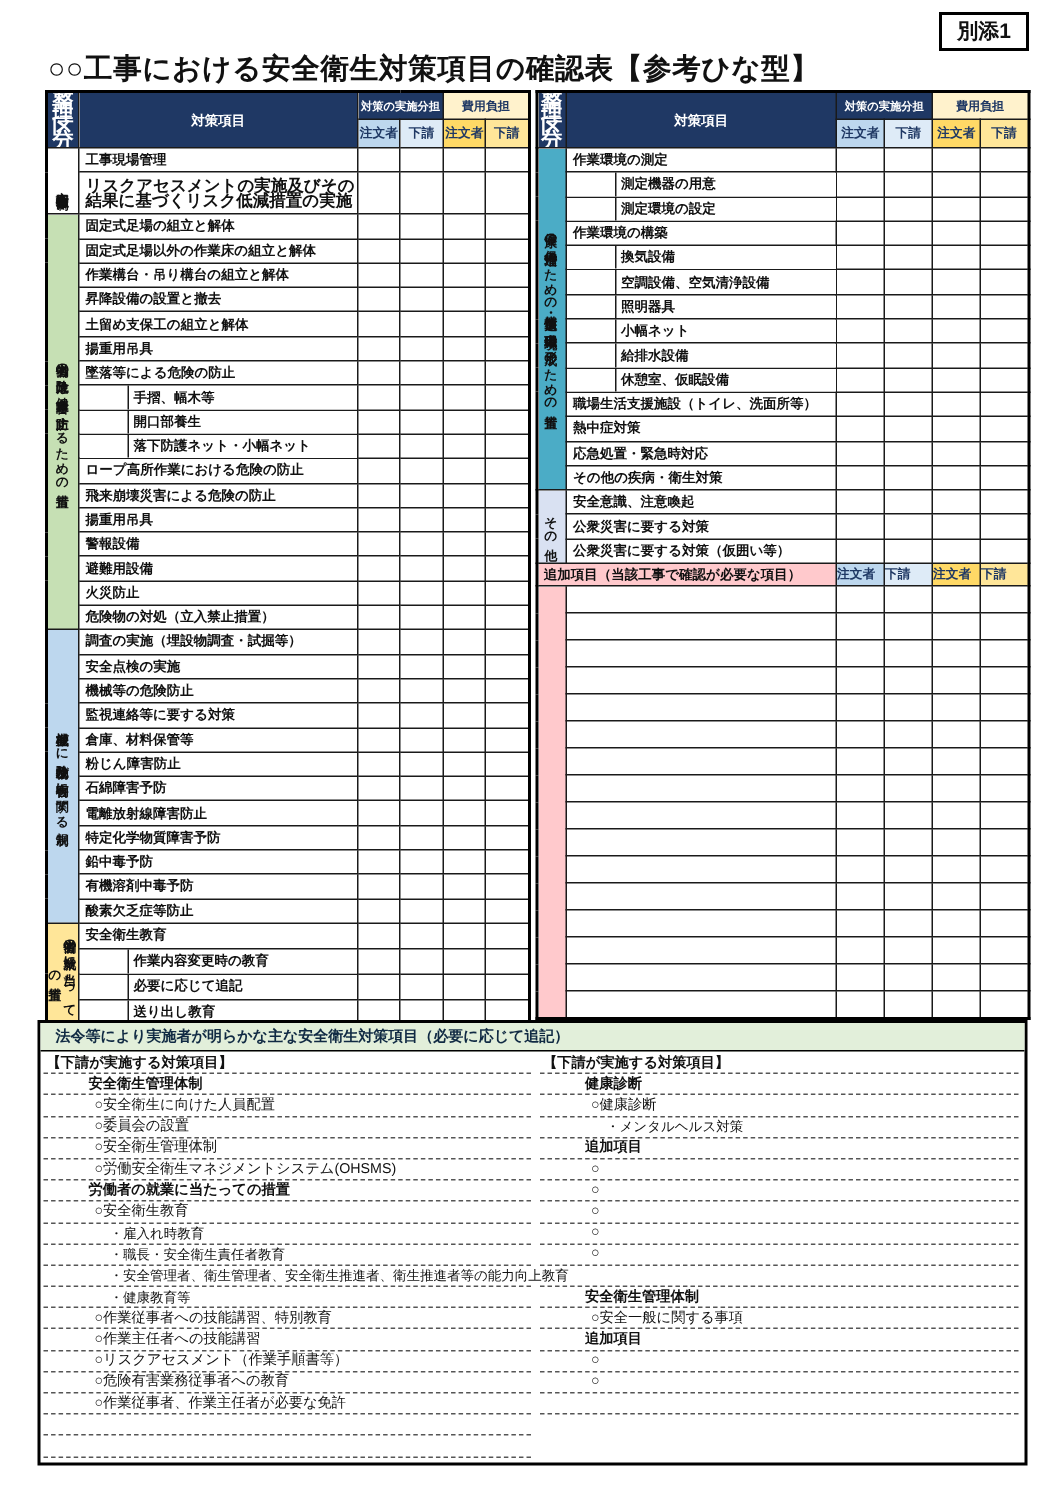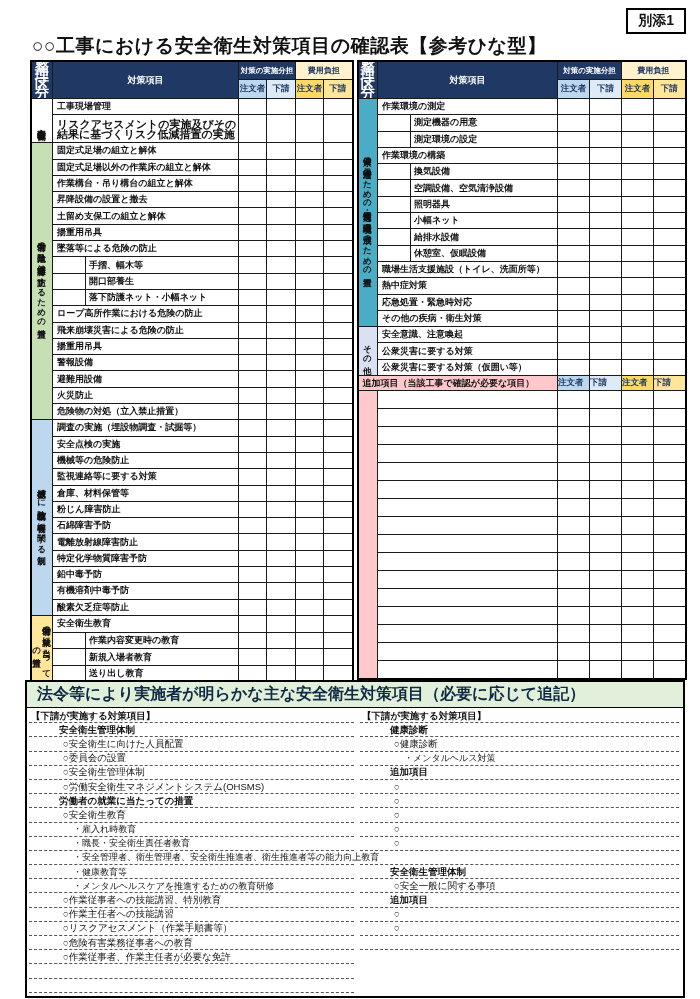--- a/index.html
+++ b/index.html
@@ -46,21 +46,21 @@
   td.addlabel{
     background:var(--pink);font-size:9px;font-weight:bold;text-align:left;
     padding-left:4px;white-space:nowrap;
   }
   td.pinkcell{background:var(--pink);}
   .bottom{
     position:absolute;top:680px;left:25px;width:656px;border:2px solid #000;background:#fff;
   }
   .bottom-title{
     background:var(--sectionGreen);border-bottom:1.5px solid #000;
-    font-size:16px;font-weight:bold;color:#102a43;padding:2px 0 2px 10px;white-space:nowrap;
+    font-size:10px;font-weight:bold;color:#102a43;padding:2px 0 2px 10px;white-space:nowrap;
   }
   .bottom-cols{display:flex;padding:1px 4px 3px 2px;}
   .bcol{width:50%;}
   .bcol.left{padding-right:6px;}
   .b-row{
     height:13.2px;border-bottom:1px dashed #555;display:flex;align-items:center;
     font-size:9.5px;white-space:nowrap;overflow:visible;line-height:12px;
   }
   .b-row.h{font-weight:bold;padding-left:2px;}
   .b-row.s{font-weight:bold;padding-left:30px;}
@@ -327,21 +327,21 @@
           <td class="chk"></td>
         </tr>
         <tr style="height: 16.3px;">
           <td class="item ind">作業内容変更時の教育</td>
           <td class="chk"></td>
           <td class="chk"></td>
           <td class="chk"></td>
           <td class="chk"></td>
         </tr>
         <tr style="height: 16.3px;">
-          <td class="item ind">新規入場者教育</td>
+          <td class="item ind">必要に応じて追記</td>
           <td class="chk"></td>
           <td class="chk"></td>
           <td class="chk"></td>
           <td class="chk"></td>
         </tr>
         <tr style="height: 16.3px;">
           <td class="item ind">送り出し教育</td>
           <td class="chk"></td>
           <td class="chk"></td>
           <td class="chk"></td>
@@ -627,21 +627,20 @@
         <div class="b-row i">○安全衛生に向けた人員配置</div>
         <div class="b-row i">○委員会の設置</div>
         <div class="b-row i">○安全衛生管理体制</div>
         <div class="b-row i">○労働安全衛生マネジメントシステム(OHSMS)</div>
         <div class="b-row s">労働者の就業に当たっての措置</div>
         <div class="b-row i">○安全衛生教育</div>
         <div class="b-row i2">・雇入れ時教育</div>
         <div class="b-row i2">・職長・安全衛生責任者教育</div>
         <div class="b-row i2">・安全管理者、衛生管理者、安全衛生推進者、衛生推進者等の能力向上教育</div>
         <div class="b-row i2">・健康教育等</div>
-        <div class="b-row i2">・メンタルヘルスケアを推進するための教育研修</div>
         <div class="b-row i">○作業従事者への技能講習、特別教育</div>
         <div class="b-row i">○作業主任者への技能講習</div>
         <div class="b-row i">○リスクアセスメント（作業手順書等）</div>
         <div class="b-row i">○危険有害業務従事者への教育</div>
         <div class="b-row i">○作業従事者、作業主任者が必要な免許</div>
         <div class="b-row blank"></div>
         <div class="b-row blank"></div>
       </div>
     <div class="bcol" id="bottom-right">
         <div class="b-row h">【下請が実施する対策項目】</div>

